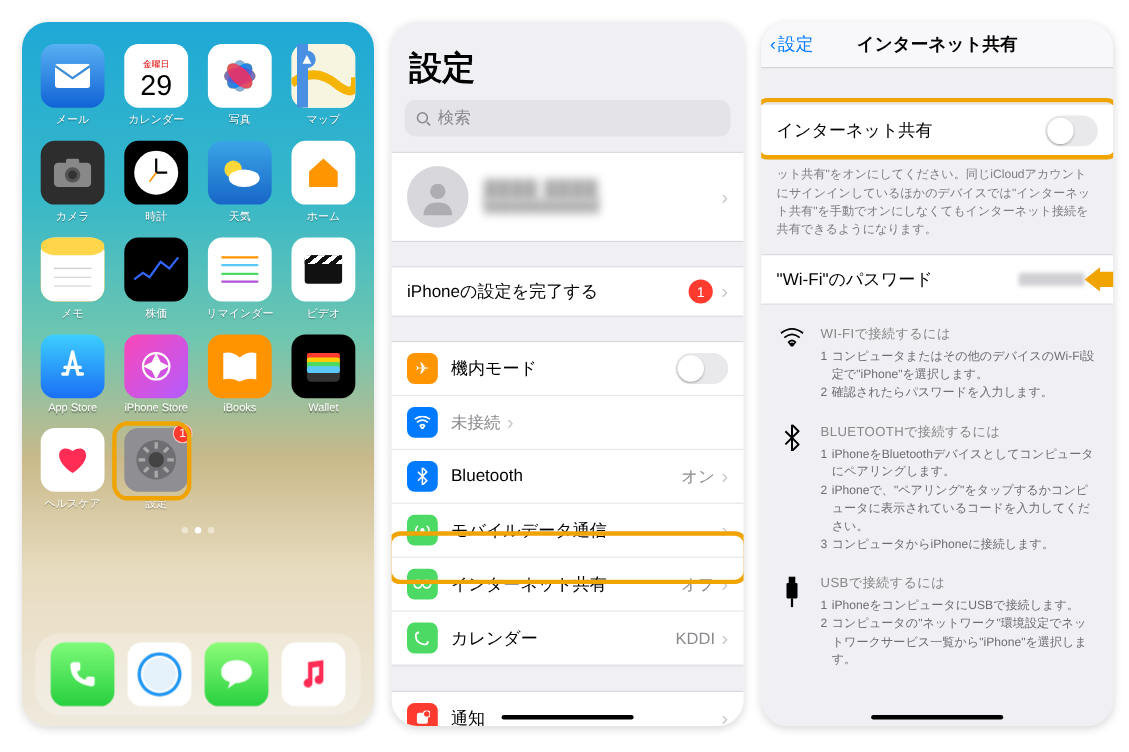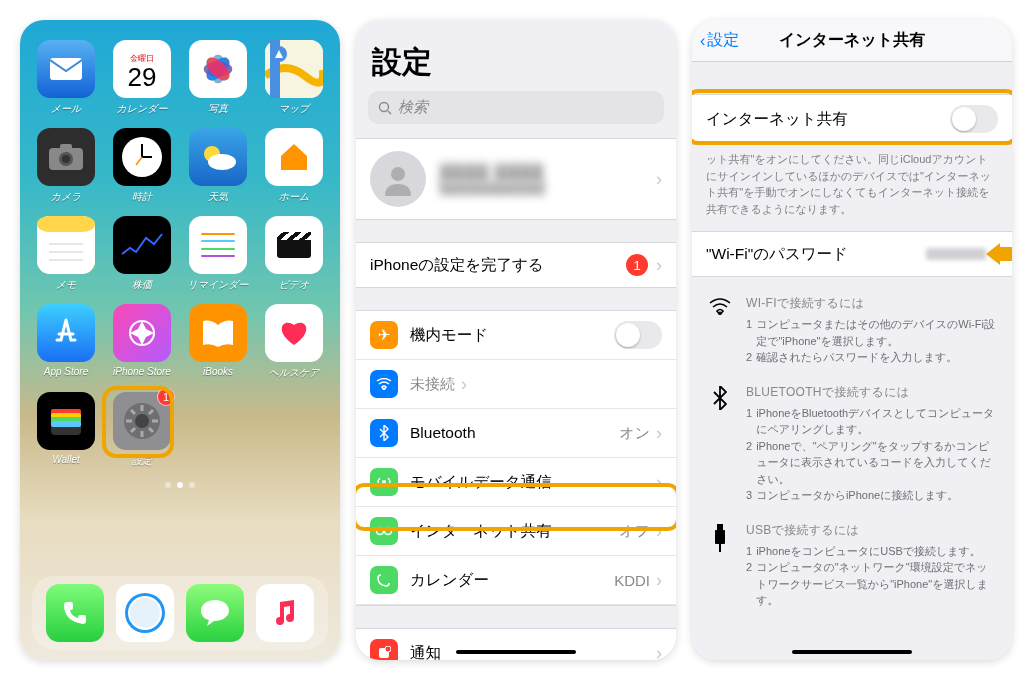--- a/index.html
+++ b/index.html
@@ -22,27 +22,27 @@
     flex-shrink: 0;
   }
   
   .home {
     width: 100%; height: 100%;
     background: linear-gradient(180deg,#1fa8d6 0%,#37b8c8 25%,#6fc6b0 45%,#c9b98a 62%,#e8dcc0 78%,#efe9dd 100%);
     padding: 20px 12px 0 12px;
     display: flex; flex-direction: column;
   }
   .grid { display: grid; grid-template-columns: repeat(4,1fr); gap: 12px 8px; }
-  .app { display:flex; flex-direction:column; align-items:center; position:relative; }
+  .app { display:flex; flex-direction:column; align-items:center; position:relative;justify-content:center; }
   .icon-tile {
     width:58px; height:58px; border-radius:13px;
     display:flex; align-items:center; justify-content:center;
     font-size:24px; color:#fff; position:relative;
   }
-  .app-label { font-size:10px; color:#fff; margin-top:4px; text-shadow:0 1px 1px rgba(0,0,0,.4); white-space:nowrap;font-style:italic; }
+  .app-label { font-size:10px; color:#fff; margin-top:4px; text-shadow:0 1px 1px rgba(0,0,0,.4); white-space:nowrap; }
   .badge {
     position:absolute; top:-4px; right:-4px;
     min-width:18px; height:18px; border-radius:9px;
     background:#ff3b30; color:#fff; font-size:11px;
     display:flex; align-items:center; justify-content:center;
     border:1.5px solid rgba(255,255,255,.7);
     padding:0 3px;
   }
   .dots { display:flex; justify-content:center; gap:6px; margin:14px 0 10px; }
   .dot { width:6px; height:6px; border-radius:50%; background:rgba(255,255,255,.45); }
@@ -85,21 +85,21 @@
   .c-music{background:#fff;}
   .clapper{width:34px;height:26px;background:#111;border-radius:3px;position:relative;}
   .clapper::before{content:"";position:absolute;top:0;left:0;right:0;height:8px;background:repeating-linear-gradient(140deg,#fff 0 4px,#111 4px 8px);}
   .rem-lines{width:34px;height:30px;display:flex;flex-direction:column;justify-content:space-around;}
   .rem-lines span{height:2px;border-radius:1px;}
   
   .settings-body { background:#efeff4; height:100%; display:flex; flex-direction:column; }
   .large-title { font-size:30px; font-weight:700; padding:22px 16px 8px; }
   .search-bar {
     margin:0 12px 14px; background:#e3e3e8; border-radius:10px;
-    display:flex; align-items:center; padding:7px 10px; color:#8a8a8e; font-size:15px;font-style:italic;
+    display:flex; align-items:center; padding:7px 10px; color:#8a8a8e; font-size:15px;
   }
   .search-bar svg { margin-right:6px; }
   .list-group { background:#fff; border-top:1px solid #d8d8dc; border-bottom:1px solid #d8d8dc; margin-bottom:22px; }
   .row {
     display:flex; align-items:center; padding:10px 14px;
     border-bottom:0.5px solid #e5e5ea; min-height:44px;
     position:relative;
   }
   .row:last-child { border-bottom:none; }
   .row-icon {
@@ -287,39 +287,39 @@
       </div>
       <div class="app">
         <div class="icon-tile c-ibooks">
           <svg width="34" height="28" viewBox="0 0 34 28">
               <path d="M2 2 Q10 0 17 6 Q24 0 32 2 V26 Q24 24 17 28 Q10 24 2 26 Z" fill="#fff"></path>
             </svg>
         </div>
         <span class="app-label">iBooks</span>
       </div>
       <div class="app">
-        <div class="icon-tile c-health">
-          <svg width="30" height="28" viewBox="0 0 30 28">
-              <path d="M15 26 C-6 12 4 -2 15 6 C26 -2 36 12 15 26 Z" fill="#ff2d55"></path>
-            </svg>
-        </div>
-        <span class="app-label">ヘルスケア</span>
-      </div>
-
-      <div class="app">
         <div class="icon-tile c-wallet">
           <svg width="40" height="40" viewBox="0 0 40 40">
               <rect x="5" y="10" width="30" height="24" rx="4" fill="#333"></rect>
               <rect x="5" y="8" width="30" height="6" rx="2" fill="#ff3b30"></rect>
               <rect x="5" y="12" width="30" height="6" rx="2" fill="#ffcc00"></rect>
               <rect x="5" y="16" width="30" height="6" rx="2" fill="#4cd964"></rect>
               <rect x="5" y="20" width="30" height="6" rx="2" fill="#5ac8fa"></rect>
             </svg>
         </div>
         <span class="app-label">Wallet</span>
+      </div>
+
+      <div class="app">
+        <div class="icon-tile c-health">
+          <svg width="30" height="28" viewBox="0 0 30 28">
+              <path d="M15 26 C-6 12 4 -2 15 6 C26 -2 36 12 15 26 Z" fill="#ff2d55"></path>
+            </svg>
+        </div>
+        <span class="app-label">ヘルスケア</span>
       </div>
       <div class="app" style="position:relative;">
         <div class="icon-tile c-settings" style="position:relative;">
           <svg width="44" height="44" viewBox="0 0 44 44">
               <circle cx="22" cy="22" r="18" fill="#6f6f73"></circle>
               <g transform="translate(22 22)">
                 <circle r="7" fill="#444"></circle>
                 <g stroke="#aaa" stroke-width="3">
                   <line x1="0" y1="-16" x2="0" y2="-10"></line>
                   <line x1="0" y1="16" x2="0" y2="10"></line>

